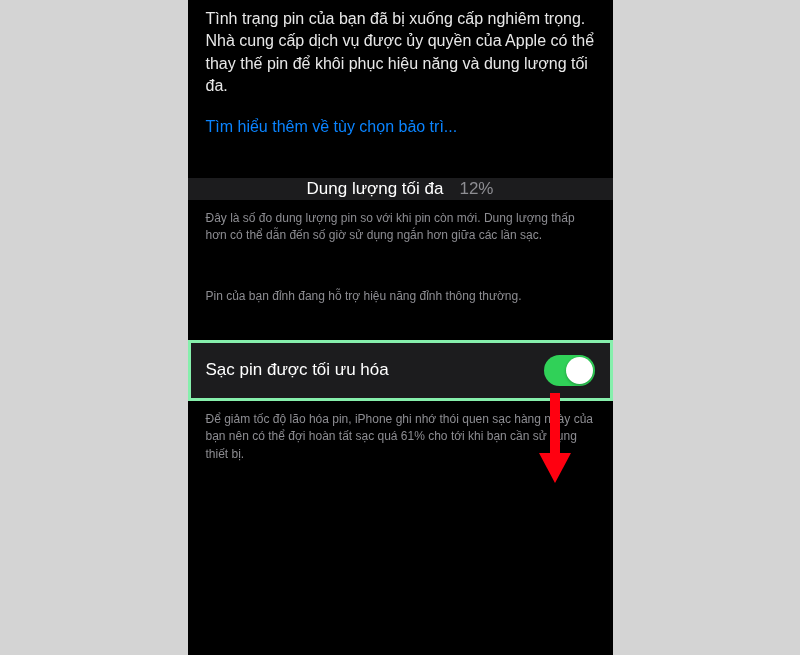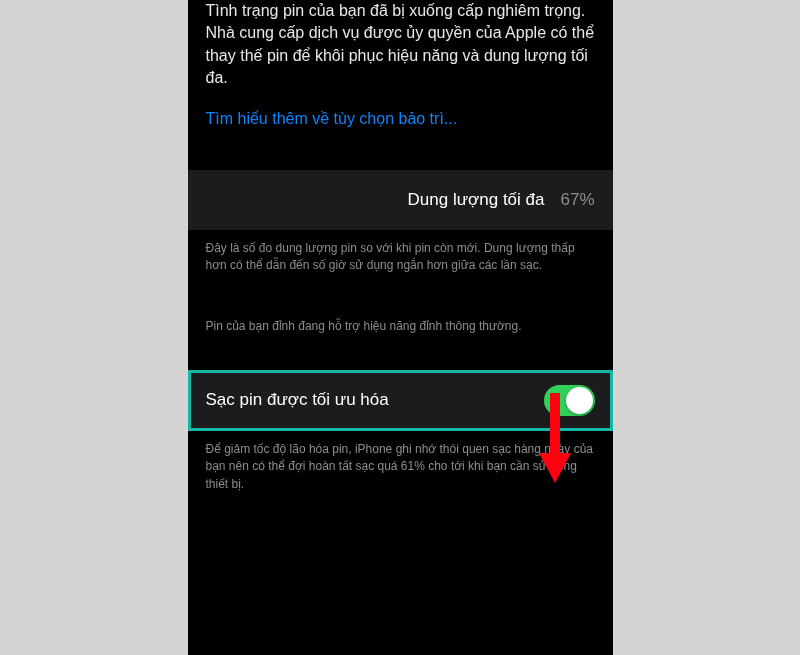--- a/index.html
+++ b/index.html
@@ -18,62 +18,63 @@
     }
     .phone-viewport {
       width: 425px;
       height: 655px;
       background: #000;
       overflow: hidden;
       position: relative;
     }
     .content {
       padding: 0;
+      margin-top: 8px;
     }
     .info-text {
       color: #e8e8e8;
       font-size: 16px;
       line-height: 1.4;
       padding: 0 18px 12px 18px;
     }
     .link-row {
       padding: 8px 22px 14px 18px;
     }
     .link-text {
       color: #0a84ff;
       font-size: 16px;
     }
     .divider {
       height: 28px;
       background: #000;
     }
     .row {
       background: #1c1c1e;
-      padding: 20px 18px;
+      padding: 1px 18px;
       display: flex;
-      justify-content: flex-end;
+      justify-content: center;
       align-items: center;
       gap: 16px;
     }
     .row-title {
       color: #fff;
       font-size: 17px;
     }
     .row-value {
       color: #8d8d92;
       font-size: 17px;
     }
     .desc-text {
       color: #8d8d92;
       font-size: 12px;
       line-height: 1.45;
       padding: 10px 18px 16px 18px;
     }
     .highlight-box {
-      border: 3px solid #14b8a6;
+      border: 3px solid #86efac;
       background: #1c1c1e;
       padding: 12px 15px;
       margin: 0 0px;
       display: flex;
       justify-content: space-between;
       align-items: center;
       position: relative;
     }
     .toggle {
       width: 51px;
@@ -108,21 +109,21 @@
     <div class="info-text">Tình trạng pin của bạn đã bị xuống cấp nghiêm trọng. Nhà cung cấp dịch vụ được ủy quyền của Apple có thể thay thế pin để khôi phục hiệu năng và dung lượng tối đa.</div>
 
     <div class="link-row">
       <span class="link-text">Tìm hiểu thêm về tùy chọn bảo trì...</span>
     </div>
 
     <div class="divider"></div>
 
     <div class="row">
       <span class="row-title">Dung lượng tối đa</span>
-      <span class="row-value">67%</span>
+      <span class="row-value">12%</span>
     </div>
     <div class="desc-text">Đây là số đo dung lượng pin so với khi pin còn mới. Dung lượng thấp hơn có thể dẫn đến số giờ sử dụng ngắn hơn giữa các lần sạc.</div>
 
     <div class="divider" style="height:18px"></div>
 
     <div class="desc-text">Pin của bạn đỉnh đang hỗ trợ hiệu năng đỉnh thông thường.</div>
 
     <div class="divider" style="height:18px"></div>
 
     <div class="highlight-box">

